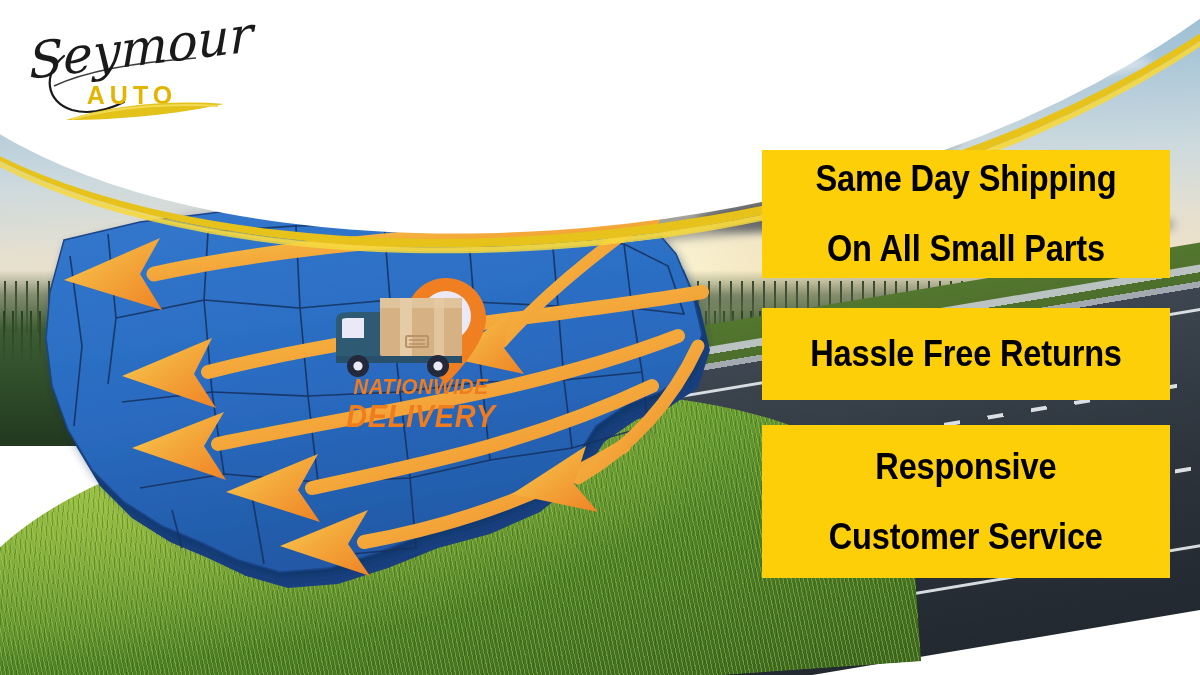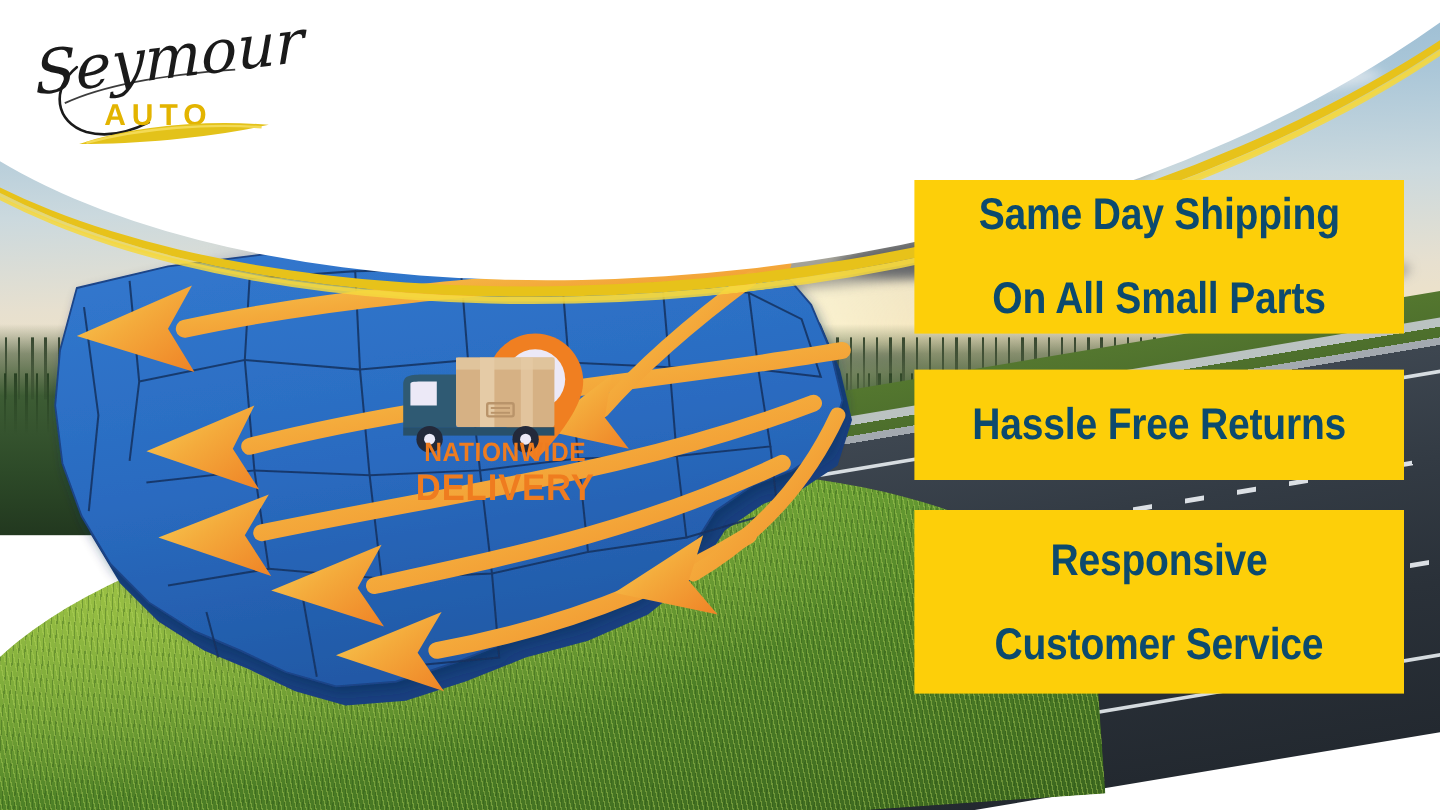--- a/index.html
+++ b/index.html
@@ -149,22 +149,23 @@
   
   .map-wrap{
     position:absolute;left:12px;top:196px;width:760px;height:452px;
   }
   .map-svg{position:absolute;inset:0;width:100%;height:100%;overflow:visible;}
 
   
   .badge{position:absolute;left:330px;top:272px;width:180px;height:180px;}
   .badge svg{width:100%;height:100%;overflow:visible;}
   .badge-text{
-    position:absolute;left:-4px;top:94px;width:190px;text-align:center;
+    position:absolute;left:-4px;top:104px;width:190px;text-align:center;
     line-height:1;
+    font-style:italic;
   }
   .nw{
     display:block;color:#ef7c1f;font-weight:700;font-size:22px;
     letter-spacing:.5px;font-family:"Liberation Sans Narrow","Liberation Sans",sans-serif;
     transform:scaleX(.93);
   }
   .dl{
     display:block;color:#ef7c1f;font-weight:700;font-size:31px;
     letter-spacing:.8px;margin-top:3px;
     font-family:"Liberation Sans Narrow","Liberation Sans",sans-serif;
@@ -174,21 +175,21 @@
   
   .logo{position:absolute;left:28px;top:16px;width:210px;height:110px;}
   .logo svg{width:100%;height:100%;overflow:visible;}
 
   
   .callout{
     position:absolute;
     background:#fdcf09;
     display:flex;flex-direction:column;
     align-items:center;justify-content:center;
-    color:#0c4a6e;
+    color:#000000;
     text-align:center;
     padding:6px 14px;
     gap:28px;
   }
   .callout .line{
     display:block;
     font-family:"Liberation Sans Narrow","Liberation Sans",sans-serif;
     font-weight:700;
     font-size:37px;
     line-height:1.13;

